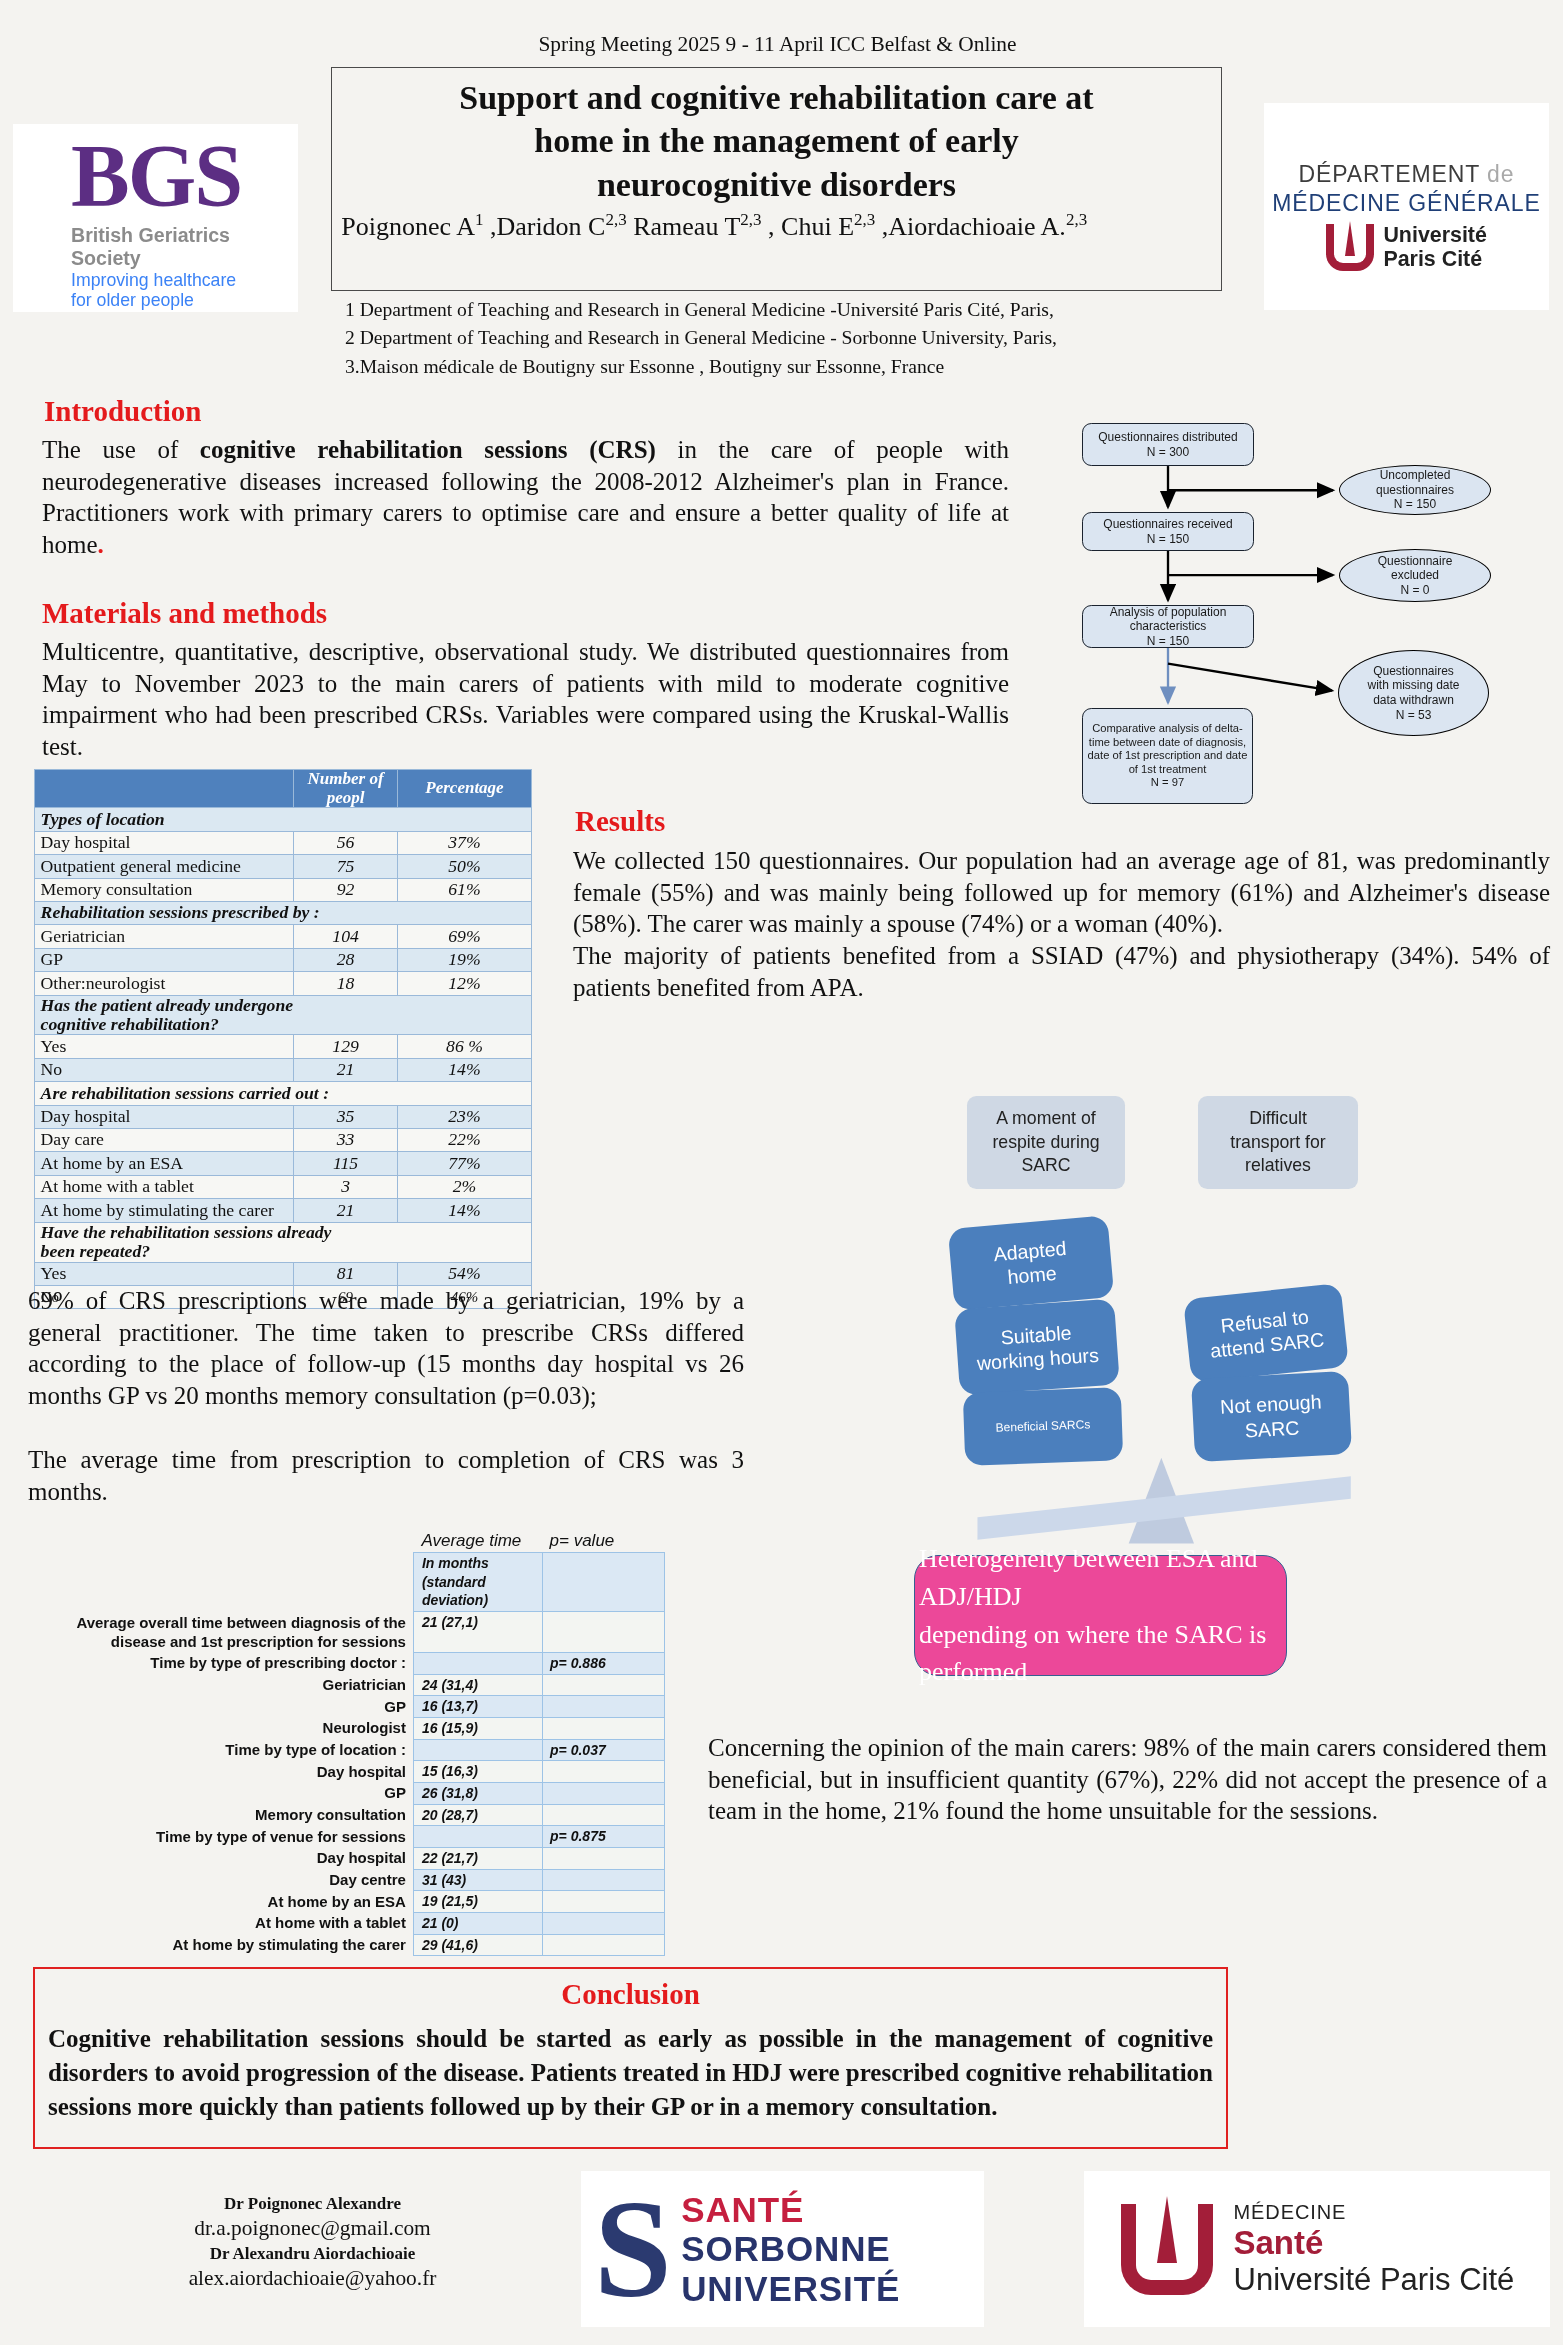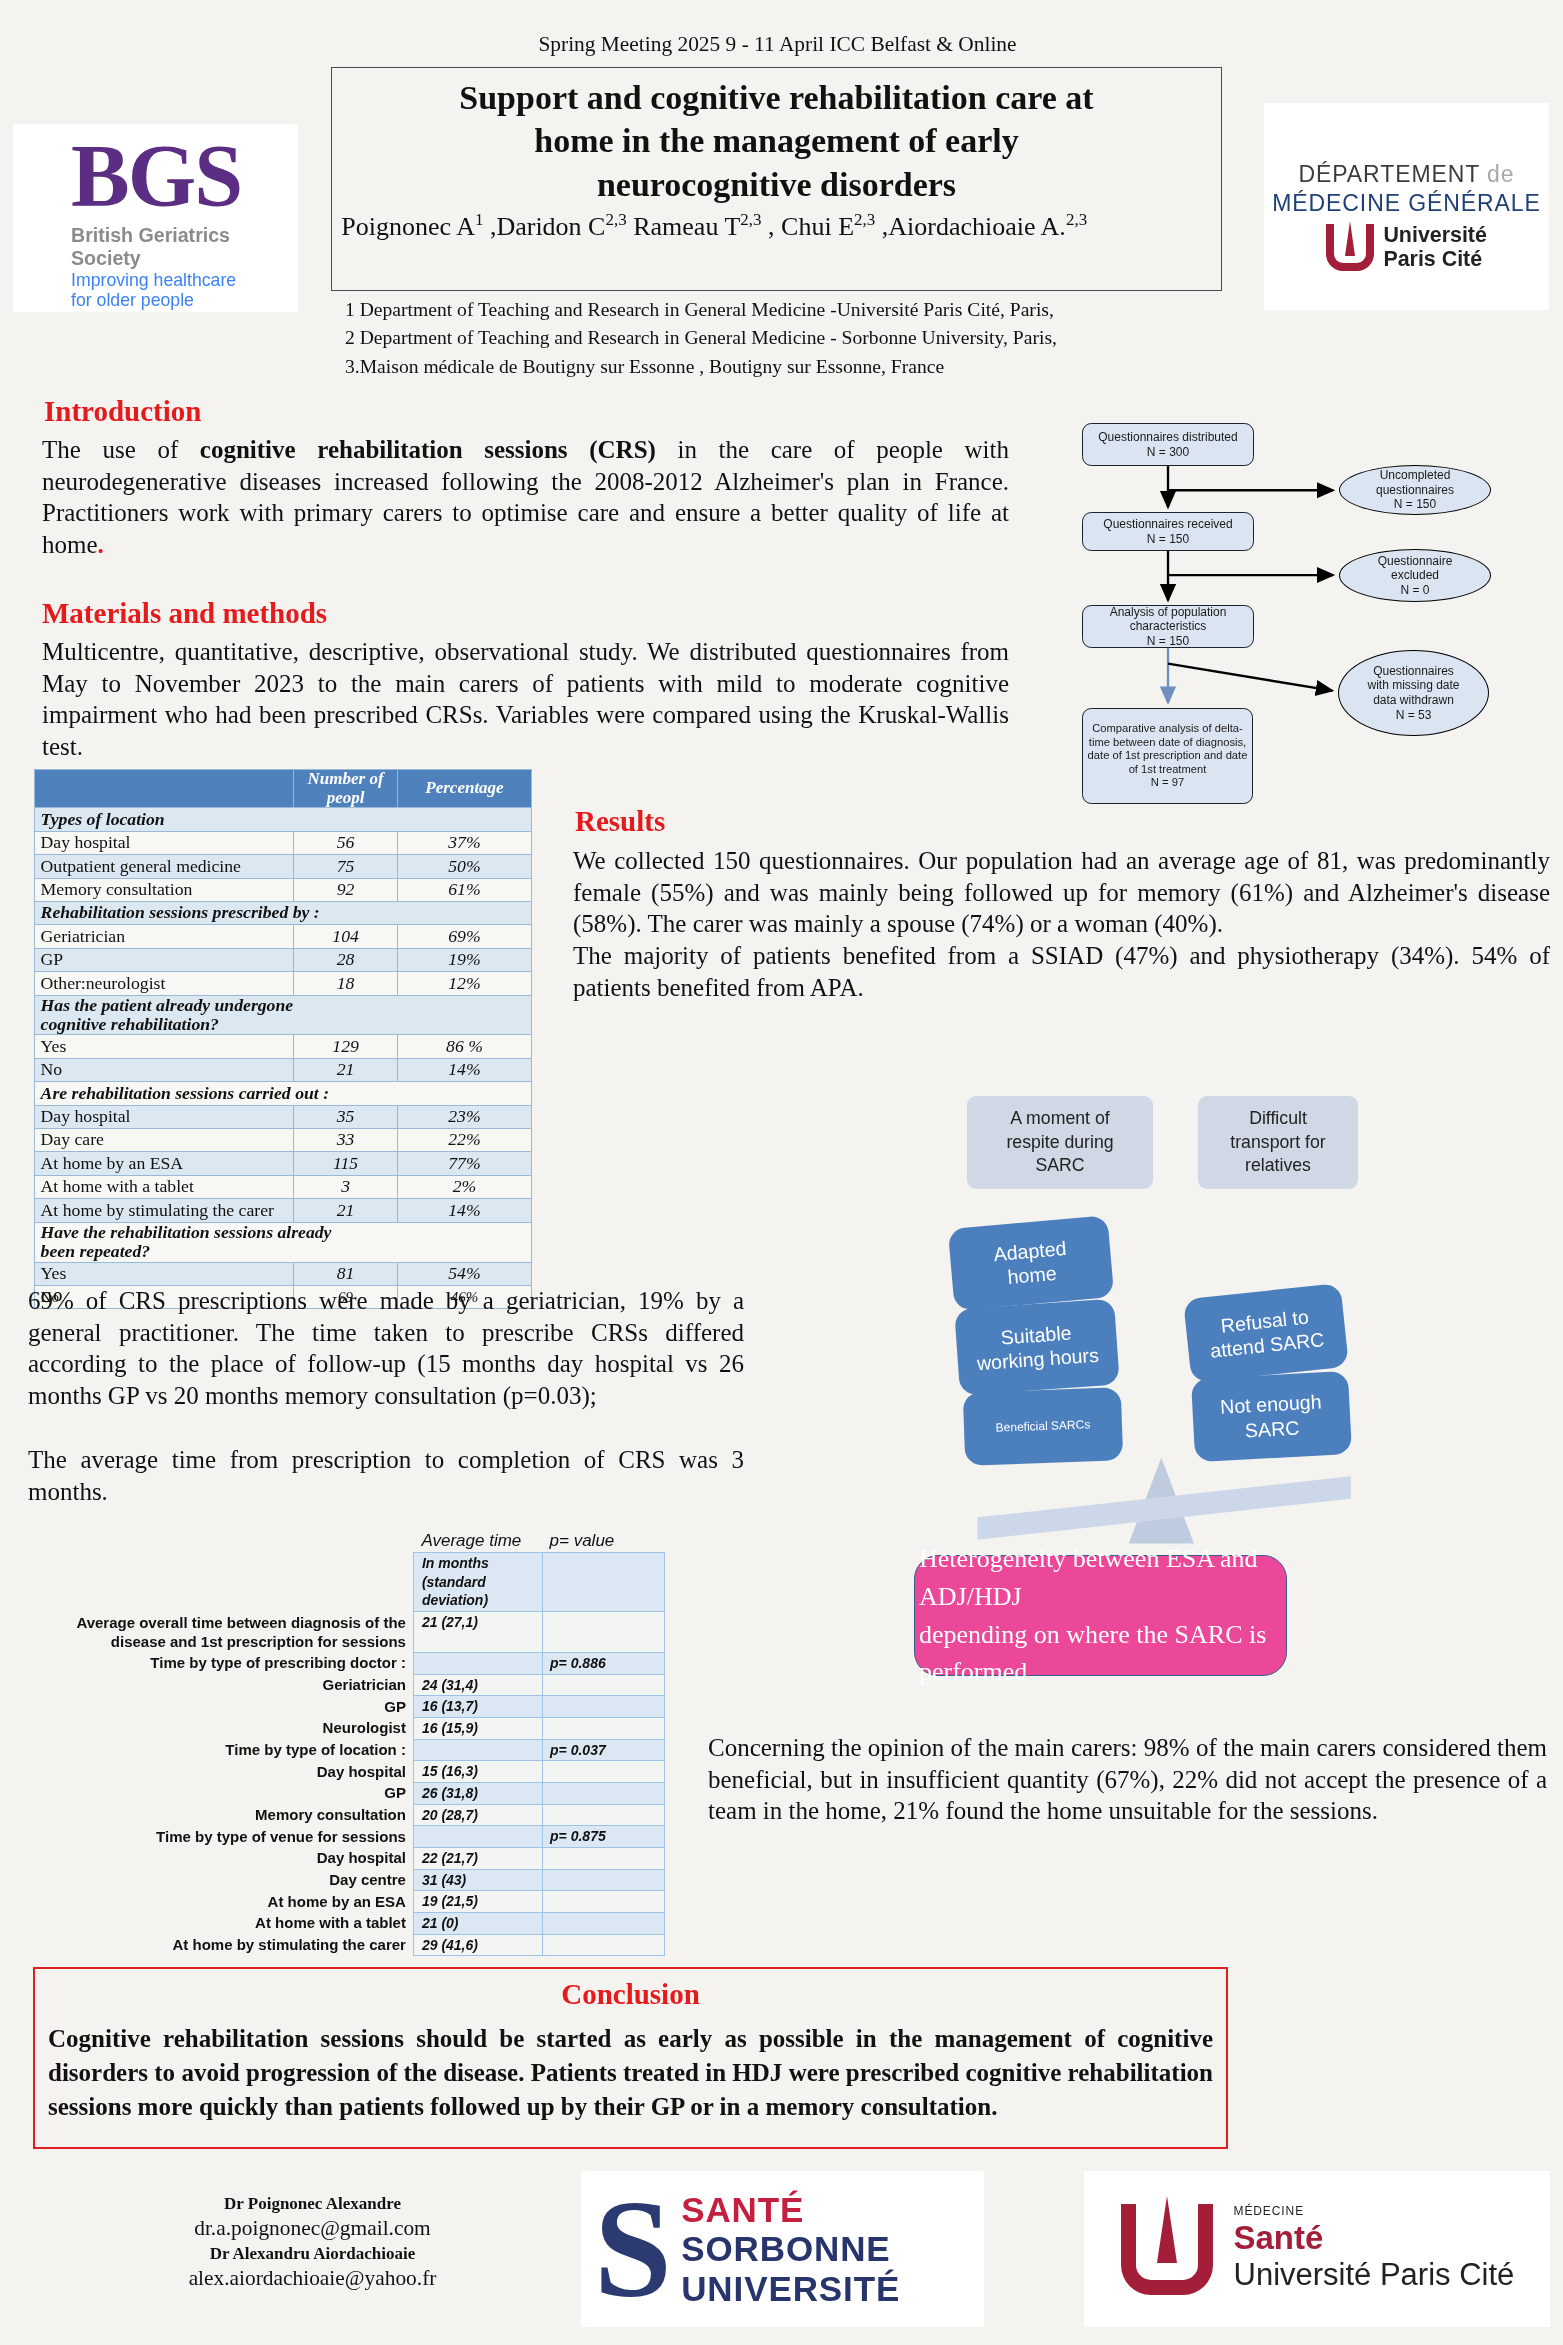--- a/index.html
+++ b/index.html
@@ -81,21 +81,21 @@
   
   .contacts{left:70px;top:2193px;width:485px;text-align:center;font-size:21.4px;line-height:1.3;}
   .contacts .nm{font-weight:bold;font-size:17px;}
   .sorb-box{left:581px;top:2171px;width:403px;height:156px;background:#fff;display:flex;align-items:center;box-sizing:border-box;padding-left:13px;}
   .s-glyph{font-family:"Liberation Serif",serif;font-weight:bold;font-size:140px;line-height:0.9;color:#2b3a70;}
   .sorb-txt{margin-left:9.3px;font-family:"Liberation Sans",sans-serif;font-weight:bold;font-size:35px;line-height:1.12;letter-spacing:0.9px;}
   .sorb-txt .r{color:#c51f3f;}
   .sorb-txt .b{color:#28346c;}
   .upc-box{left:1084px;top:2171px;width:466px;height:156px;background:#fff;display:flex;align-items:center;box-sizing:border-box;padding-left:37px;gap:20.5px;}
   .upc-txt{font-family:"Liberation Sans",sans-serif;line-height:1.15;}
-  .upc-med{font-size:12px;color:#222;letter-spacing:0.9px;}
+  .upc-med{font-size:20px;color:#222;letter-spacing:0.9px;}
   .upc-sante{font-size:33px;color:#a31e39;font-weight:bold;}
   .upc-uni{font-size:31px;color:#222;}
 </style>
 </head>
 <body>
 
 <div class="page">
 
   <div class="abs meeting">Spring Meeting 2025 9 - 11 April ICC Belfast &amp; Online</div>
 
@@ -268,21 +268,21 @@
           <td class="num" style="font-size:15px;">69</td>
           <td class="pct" style="font-size:15px;">46%</td>
         </tr>
     </tbody>
   </table>
 
   <div class="abs sec-heading" style="left:575px;top:805px;">Results</div>
   <div class="abs body-text" style="left:573px;top:845px;width:977px;">We collected 150 questionnaires. Our population had an average age of 81, was predominantly female (55%) and was mainly being followed up for memory (61%) and Alzheimer's disease (58%). The carer was mainly a spouse (74%) or a woman (40%).</div>
   <div class="abs body-text" style="left:573px;top:940px;width:977px;">The majority of patients benefited from a SSIAD (47%) and physiotherapy (34%). 54% of patients benefited from APA.</div>
 
-  <div class="abs lite-box pre" style="left:967px;top:1096px;width:186px;height:93px;">A moment of
+  <div class="abs lite-box pre" style="left:967px;top:1096px;width:158px;height:93px;">A moment of
 respite during
 SARC</div>
   <div class="abs lite-box pre" style="left:1198px;top:1096px;width:160px;height:93px;">Difficult
 transport for
 relatives</div>
   <div class="abs blue-box pre" style="left:951px;top:1222px;width:160px;height:82px;transform:rotate(-5deg);">Adapted
 home</div>
   <div class="abs blue-box pre" style="left:957px;top:1304px;width:160px;height:86px;transform:rotate(-4deg);">Suitable
 working hours</div>
   <div class="abs blue-box pre" style="left:964px;top:1390px;width:158px;height:73px;transform:rotate(-2deg);font-size:12px;">Beneficial SARCs</div>

